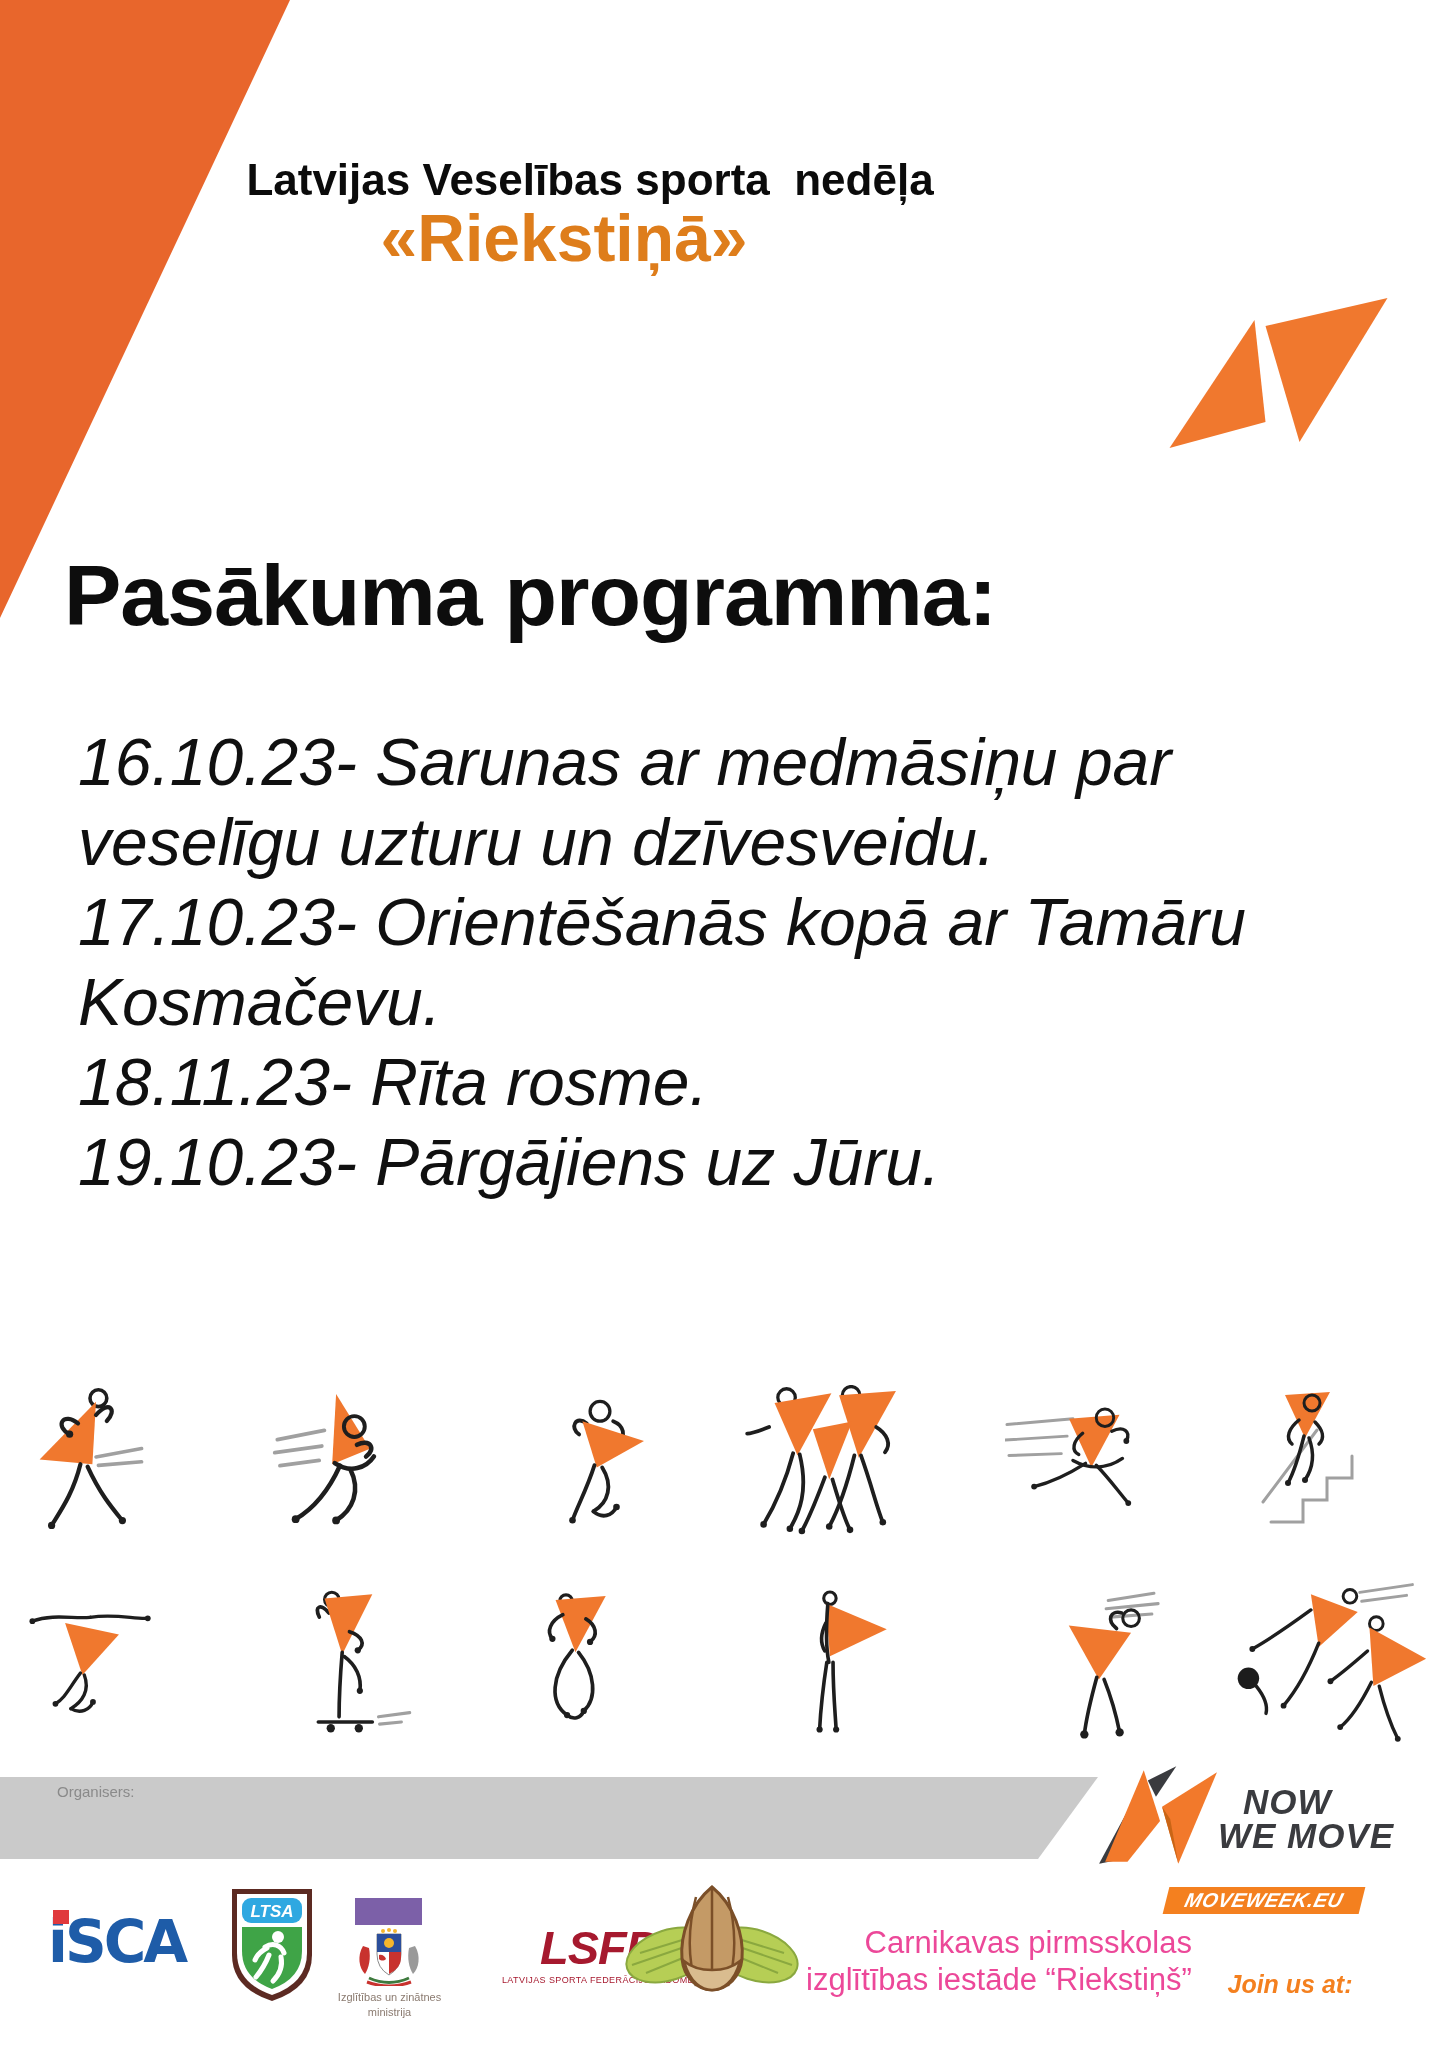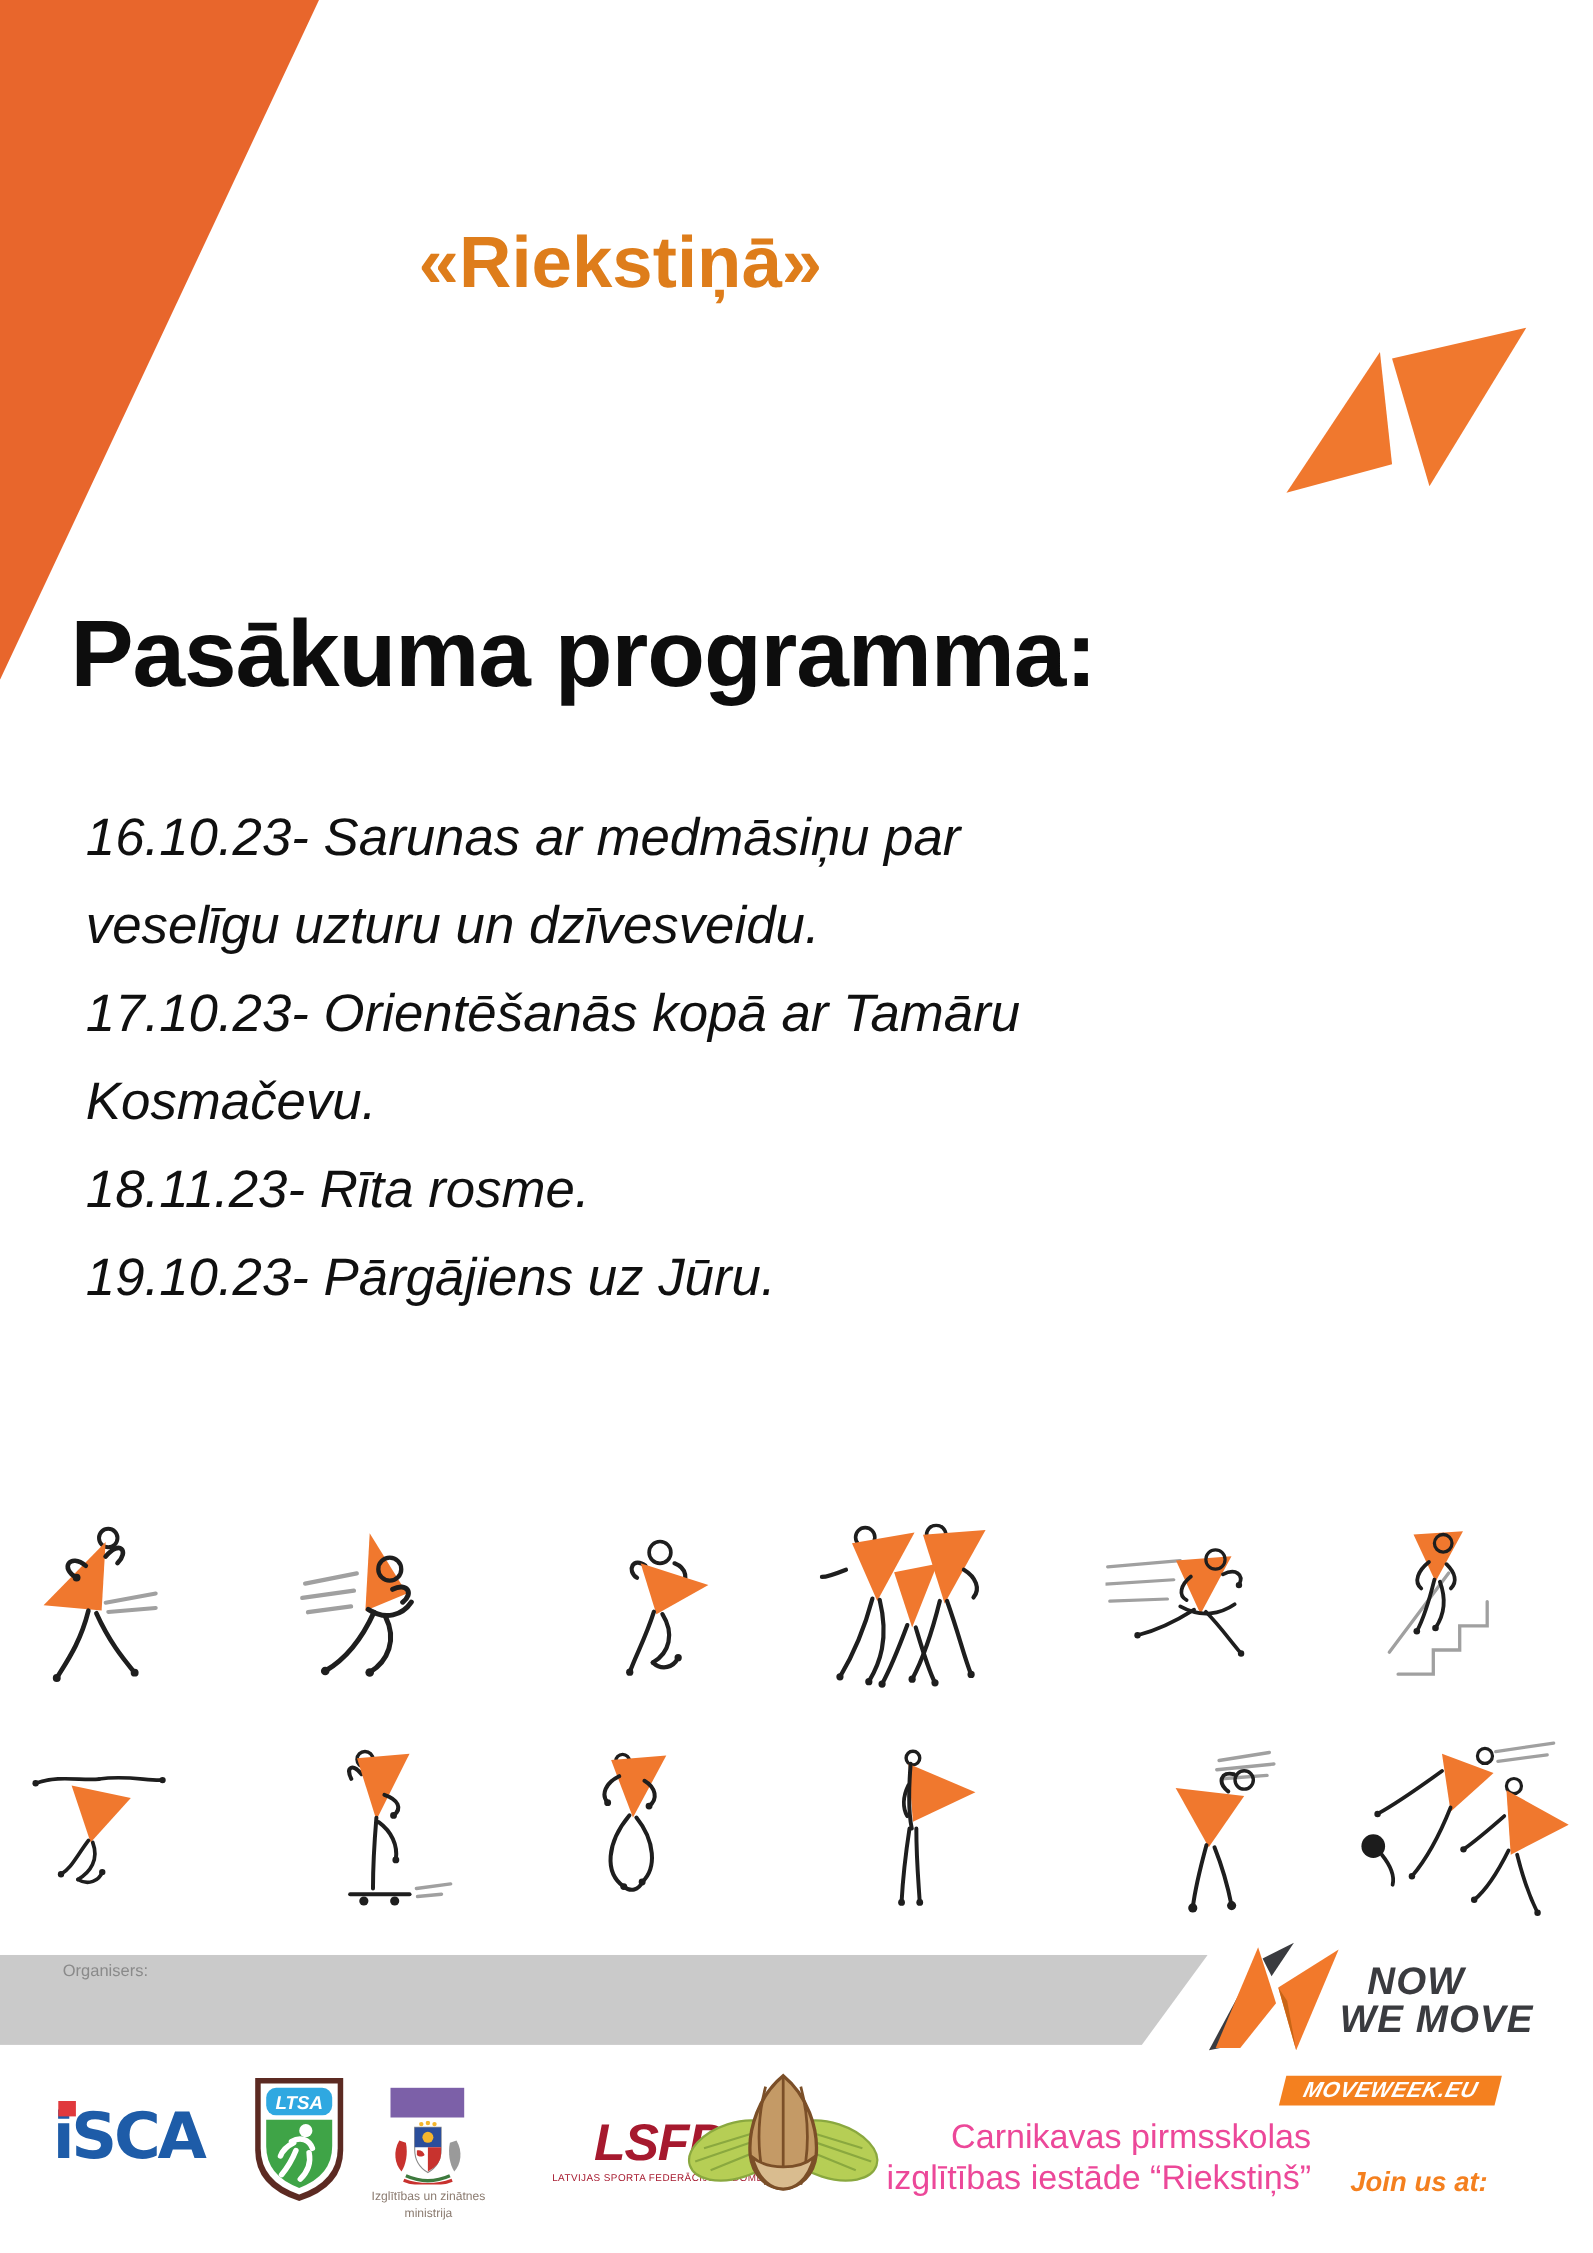--- a/index.html
+++ b/index.html
@@ -21,21 +21,21 @@
   #subtitle{left:168px;top:198px;width:792px;text-align:center;color:var(--orange-title);
     font-weight:bold;font-size:66px;line-height:1.22;}
 
   
   #arrow-logo{left:1160px;top:292px;width:235px;height:162px}
 
   
   #heading{left:64px;top:546px;font-size:86px;font-weight:bold;color:#0d0d0d;letter-spacing:-1px;}
 
   
-  #program{left:78px;top:722px;width:1180px;font-size:48px;font-style:italic;
+  #program{left:78px;top:722px;width:1180px;font-size:66px;font-style:italic;
     color:#101010;line-height:80px;}
   #program .entry{white-space:pre-line;}
 
   
   .fig{position:absolute}
   .fig svg{display:block}
   .fig .t{fill:var(--orange-figure)}
   .fig .l{fill:none;stroke:#1e1e1e;stroke-width:3.5;stroke-linecap:round}
   .fig .h{fill:none;stroke:#1e1e1e;stroke-width:3}
   .fig .g{fill:none;stroke:#a0a0a0;stroke-width:3;stroke-linecap:round}
@@ -69,20 +69,21 @@
   #lsfp-sub{font-size:9px;color:var(--lsfp-red);margin-top:4px;letter-spacing:0.4px;}
   #hazelnut-logo{left:622px;top:1882px;width:180px;height:112px}
   #school-text{left:806px;top:1925px;font-size:31px;color:#ec4899;line-height:1.18;white-space:pre-line;text-align:right;}
 </style>
 </head>
 <body>
 
 <div class="abs" id="wedge"></div>
 
 <div class="abs" id="header">
+  <div>Latvijas Veselības sporta  nedēļa</div>
 </div>
 
 <div class="abs" id="subtitle">
   <div>«Riekstiņā»</div>
 </div>
 
 <div class="abs" id="arrow-logo">
   <svg viewBox="0 0 232 162" width="100%" height="100%">
     <polygon points="93,28 8,156 104,130" fill="#F0782E"></polygon>
     <polygon points="104,34 226,6 138,150" fill="#F0782E"></polygon>

